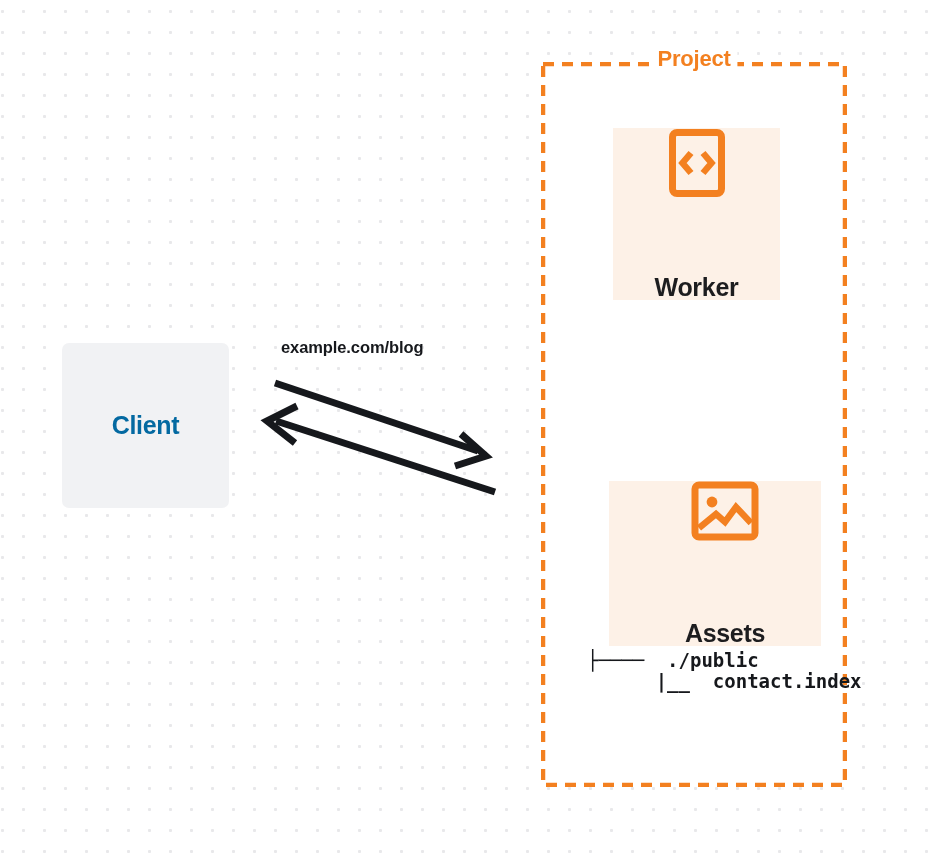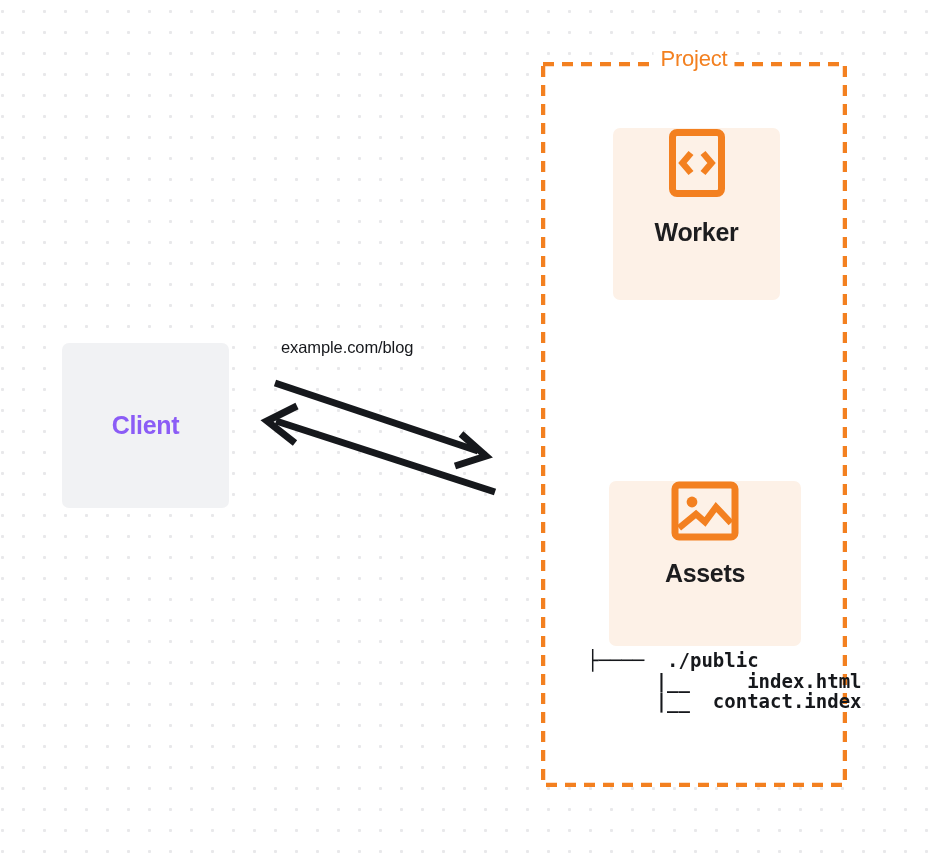--- a/index.html
+++ b/index.html
@@ -33,39 +33,39 @@
     height: 165px;
     background: #f1f2f4;
     border-radius: 7px;
     display: flex;
     align-items: center;
     justify-content: center;
   }
   .client-label {
     font-size: 25px;
     font-weight: bold;
-    color: #8b5cf6;
+    color: #0369a1;
     letter-spacing: -0.3px;
   }
 
   
   .edge-layer {
     position: absolute;
     left: 0;
     top: 0;
     width: 938px;
     height: 860px;
     pointer-events: none;
   }
   .edge-label {
     position: absolute;
     left: 281px;
     top: 338px;
     font-size: 16.5px;
-    font-weight: normal;
+    font-weight: bold;
     color: #16181c;
     letter-spacing: -0.1px;
     white-space: nowrap;
   }
 
   
   .project-container {
     position: absolute;
     left: 541px;
     top: 62px;
@@ -83,48 +83,49 @@
     pointer-events: none;
   }
   .project-title {
     position: absolute;
     left: 50%;
     top: -16px;
     transform: translateX(-50%);
     background: #ffffff;
     padding: 0 7px;
     font-size: 22px;
-    font-weight: normal;
+    font-weight: bold;
     color: #f38020;
     letter-spacing: -0.2px;
     white-space: nowrap;
     z-index: 3;
   }
 
   
   .service-node {
     position: absolute;
     background: #fdf1e7;
-    border-radius: 7px;
+    border-radius: 0;
     display: flex;
     flex-direction: column;
     align-items: center;
-    justify-content: flex-start;
+    justify-content: space-between;
   }
   .node-worker {
     left: 72px;
     top: 66px;
     width: 167px;
     height: 172px;
   }
   .node-assets {
     left: 68px;
     top: 419px;
     width: 192px;
     height: 165px;
+    padding-left: 20px;
   }
   .node-icon {
     display: block;
   }
   .node-worker .node-icon { margin-bottom: 22px; }
   .node-assets .node-icon { margin-bottom: 20px; }
   .node-label {
     font-size: 25px;
     font-weight: bold;
     color: #1d1d1f;
@@ -190,16 +191,16 @@
 
     <div class="service-node node-assets">
       <svg class="node-icon" width="68" height="60" viewBox="0 0 68 60" xmlns="http://www.w3.org/2000/svg">
         <rect x="4" y="4" width="60" height="52" rx="4" ry="4" fill="none" stroke="#f38020" stroke-width="7"></rect>
         <circle cx="21" cy="21" r="5.4" fill="#f38020"></circle>
         <polyline points="8,47 25,33 34,41 45,26 60,42" fill="none" stroke="#f38020" stroke-width="6.5" stroke-linecap="butt" stroke-linejoin="miter"></polyline>
       </svg>
       <span class="node-label">Assets</span>
     </div>
 
-    <div class="file-tree"><span class="tree-row">├────  ./public</span><span class="tree-row">      |__     index.html</span><span class="tree-row">      |__  contact.index</span></div>
+    <div class="file-tree"><span class="tree-row">├────  ./public</span><span class="tree-row">      |__  contact.index</span></div>
 
   </div>
 </div>
 
 </body></html>

